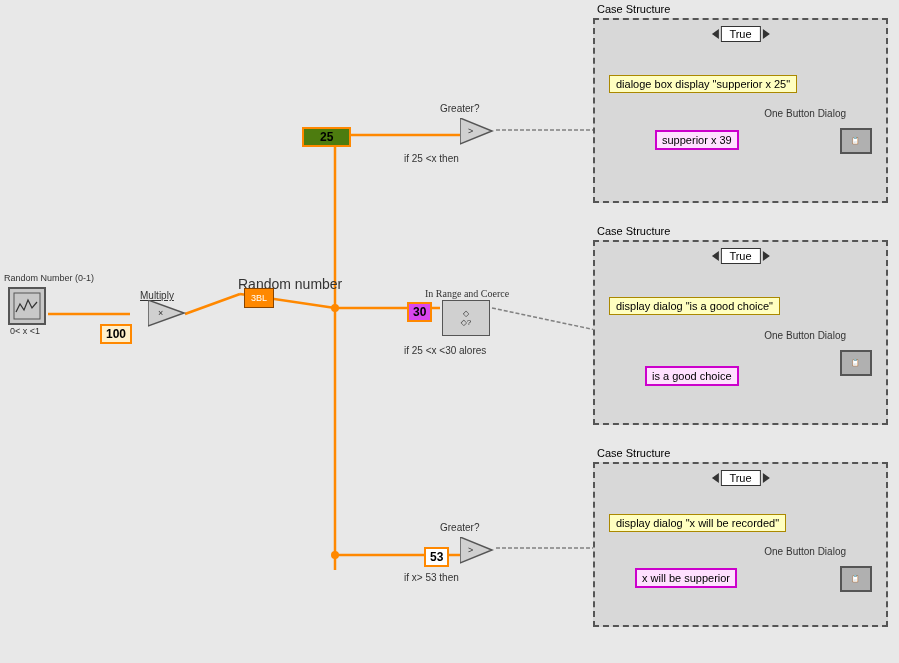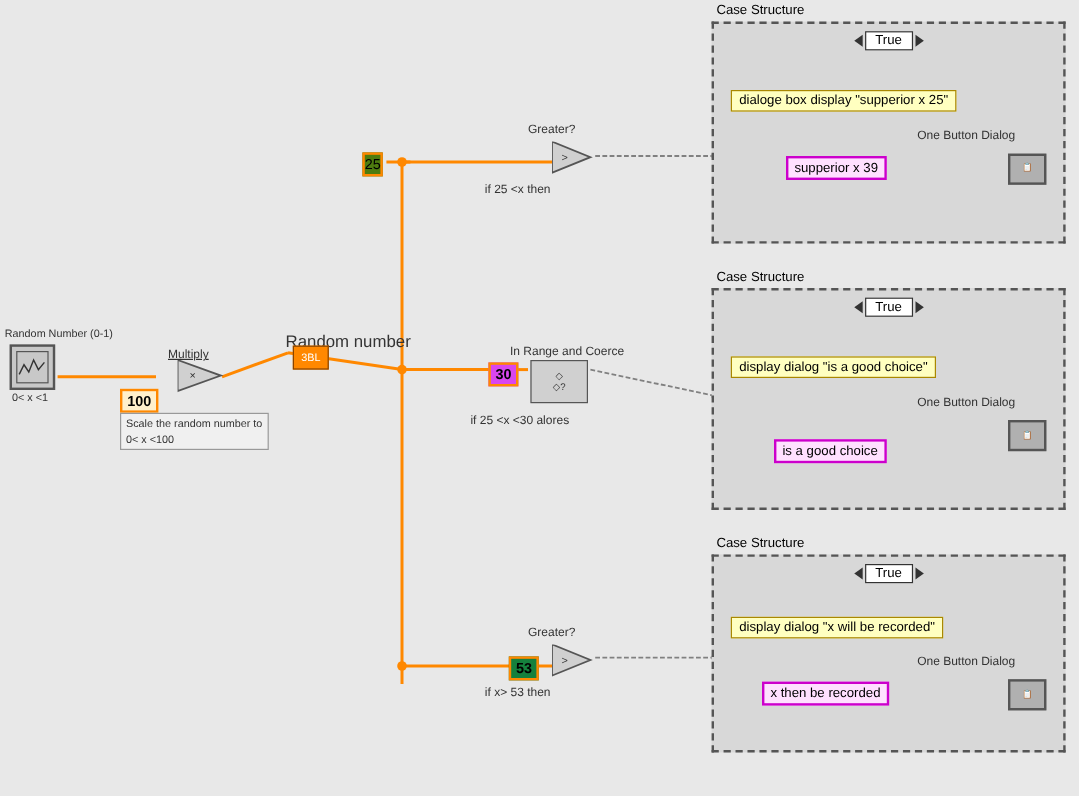--- a/index.html
+++ b/index.html
@@ -116,74 +116,73 @@
 
   <div style="position:absolute; left:593px; top:462px; width:295px; height:165px; border:2px dashed #555; background:#d8d8d8;">
     <div style="position:absolute; top:-17px; left:2px; font-size:11px; color:#000;">Case Structure</div>
     <div style="position:absolute; top:6px; left:50%; transform:translateX(-50%); display:flex; align-items:center; gap:2px;">
       <div style="width:0;height:0;border-top:5px solid transparent;border-bottom:5px solid transparent;border-right:7px solid #333;cursor:pointer;"></div>
       <div style="border:1px solid #333;background:white;padding:1px 8px;font-size:11px;">True</div>
       <div style="width:0;height:0;border-top:5px solid transparent;border-bottom:5px solid transparent;border-left:7px solid #333;cursor:pointer;"></div>
     </div>
     <div style="position:absolute; top:50px; left:14px; border:1px solid #aa8800; background:#ffffc0; padding:2px 6px; font-size:11px; white-space:nowrap;">display dialog "x will be recorded"</div>
     <div style="position:absolute; top:82px; right:40px; font-size:10px; color:#333;">One Button Dialog</div>
-    <div style="position:absolute; top:104px; left:40px; border:2px solid #cc00cc; background:#ffe0ff; padding:2px 5px; font-size:11px; white-space:nowrap;">x then be recorded</div>
+    <div style="position:absolute; top:104px; left:40px; border:2px solid #cc00cc; background:#ffe0ff; padding:2px 5px; font-size:11px; white-space:nowrap;">x will be supperior</div>
     <div style="position:absolute; top:102px; right:14px; width:32px; height:26px; border:2px solid #555; background:#b0b0b0; display:flex; align-items:center; justify-content:center; font-size:7px;">
       <div style="font-size:7px;">📋</div>
     </div>
   </div>
 
   <div style="position:absolute; left:440px; top:103px; font-size:10px; color:#333;">Greater?</div>
 
   <svg style="position:absolute; left:460px; top:118px;" width="36" height="28">
     <polygon points="0,0 0,26 32,13" fill="#d0d0d0" stroke="#555" stroke-width="1.5"></polygon>
     <text x="8" y="16" font-size="9" fill="#333">&gt;</text>
   </svg>
 
-  <div style="position:absolute; left:302px; top:127px; border:2px solid #ff8800; background:#4d7c0f; padding:1px 0; font-size:12px; font-weight:normal;">25</div>
+  <div style="position:absolute; left:302px; top:127px; border:2px solid #ff8800; background:#4d7c0f; padding:1px 16px; font-size:12px; font-weight:bold;">25</div>
 
   <div style="position:absolute; left:404px; top:153px; font-size:10px; color:#333;">if 25 &lt;x then</div>
 
-  <div style="position:absolute; left:425px; top:288px; font-size:10px; color:#333;">In Range and Coerce</div>
+  <div style="position:absolute; left:425px; top:288px; font-size:10px; color:#333;font-family:Liberation Serif, serif;">In Range and Coerce</div>
 
   <div style="position:absolute; left:442px; top:300px; width:48px; height:36px; background:#d0d0d0; border:1px solid #555; display:flex; flex-direction:column; align-items:center; justify-content:center;">
     <div style="font-size:8px; color:#333;">◇</div>
     <div style="font-size:8px; color:#333;">◇?</div>
   </div>
 
   <div style="position:absolute; left:407px; top:302px; border:2px solid #ff8800; background:#d946ef; padding:1px 4px; font-size:12px; font-weight:bold;">30</div>
 
-  <div style="position:absolute; left:392px; top:345px; font-size:10px; color:#333;">if 25 &lt;x &lt;30 alores</div>
+  <div style="position:absolute; left:404px; top:345px; font-size:10px; color:#333;">if 25 &lt;x &lt;30 alores</div>
 
   <div style="position:absolute; left:440px; top:522px; font-size:10px; color:#333;">Greater?</div>
 
   <svg style="position:absolute; left:460px; top:537px;" width="36" height="28">
     <polygon points="0,0 0,26 32,13" fill="#d0d0d0" stroke="#555" stroke-width="1.5"></polygon>
     <text x="8" y="16" font-size="9" fill="#333">&gt;</text>
   </svg>
 
-  <div style="position:absolute; left:424px; top:547px; border:2px solid #ff8800; background:#15803d; padding:1px 4px; font-size:12px; font-weight:bold;">53</div>
+  <div style="position:absolute; left:424px; top:547px; border:2px solid #ff8800; background:#ffffff; padding:1px 4px; font-size:12px; font-weight:bold;">53</div>
 
   <div style="position:absolute; left:404px; top:572px; font-size:10px; color:#333;">if x&gt; 53 then</div>
 
   <div style="position:absolute; left:8px; top:287px; width:38px; height:38px; background:#c8c8c8; border:2px solid #555; display:flex; align-items:center; justify-content:center;">
     <svg width="28" height="28">
       <rect x="1" y="1" width="26" height="26" fill="#c8c8c8" stroke="#555" stroke-width="1"></rect>
       <polyline points="3,20 7,12 11,18 15,8 19,16 24,10" fill="none" stroke="#333" stroke-width="1.2"></polyline>
     </svg>
   </div>
   <div style="position:absolute; left:4px; top:273px; font-size:9px; color:#333;">Random Number (0-1)</div>
   <div style="position:absolute; left:10px; top:326px; font-size:9px; color:#333;">0&lt; x &lt;1</div>
 
   <div style="position:absolute; left:140px; top:290px; font-size:10px; color:#333;text-decoration:underline;">Multiply</div>
   <svg style="position:absolute; left:148px; top:300px;" width="40" height="28">
     <polygon points="0,0 0,26 36,13" fill="#d0d0d0" stroke="#555" stroke-width="1.5"></polygon>
     <text x="10" y="16" font-size="9" fill="#333">×</text>
   </svg>
 
   <div style="position:absolute; left:100px; top:324px; border:2px solid #ff8800; background:#fff0cc; padding:1px 4px; font-size:12px; font-weight:bold;">100</div>
 
-  <div style="position:absolute; left:100px; top:344px; border:1px solid #999; background:#f0f0f0; padding:2px 4px; font-size:9px; color:#333; line-height:1.4;">Scale the random number to<br>0&lt; x &lt;100</div>
 
   <div style="position:absolute; left:238px; top:276px; font-size:14px; color:#333;">Random number</div>
   <div style="position:absolute; left:244px; top:288px; background:#ff8800; border:1px solid #884400; padding:4px 6px; font-size:9px; color:white;">3BL</div>
 
 </div>
 
 </body></html>

